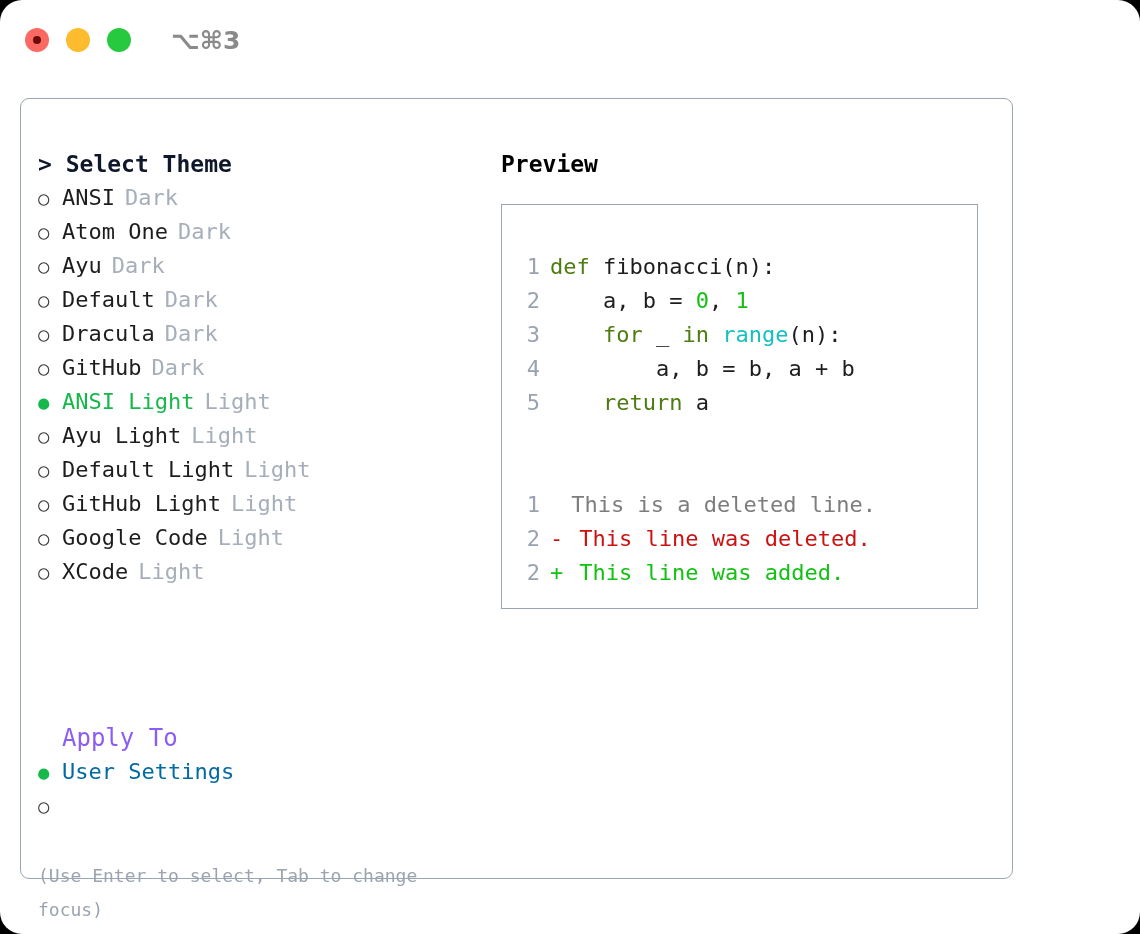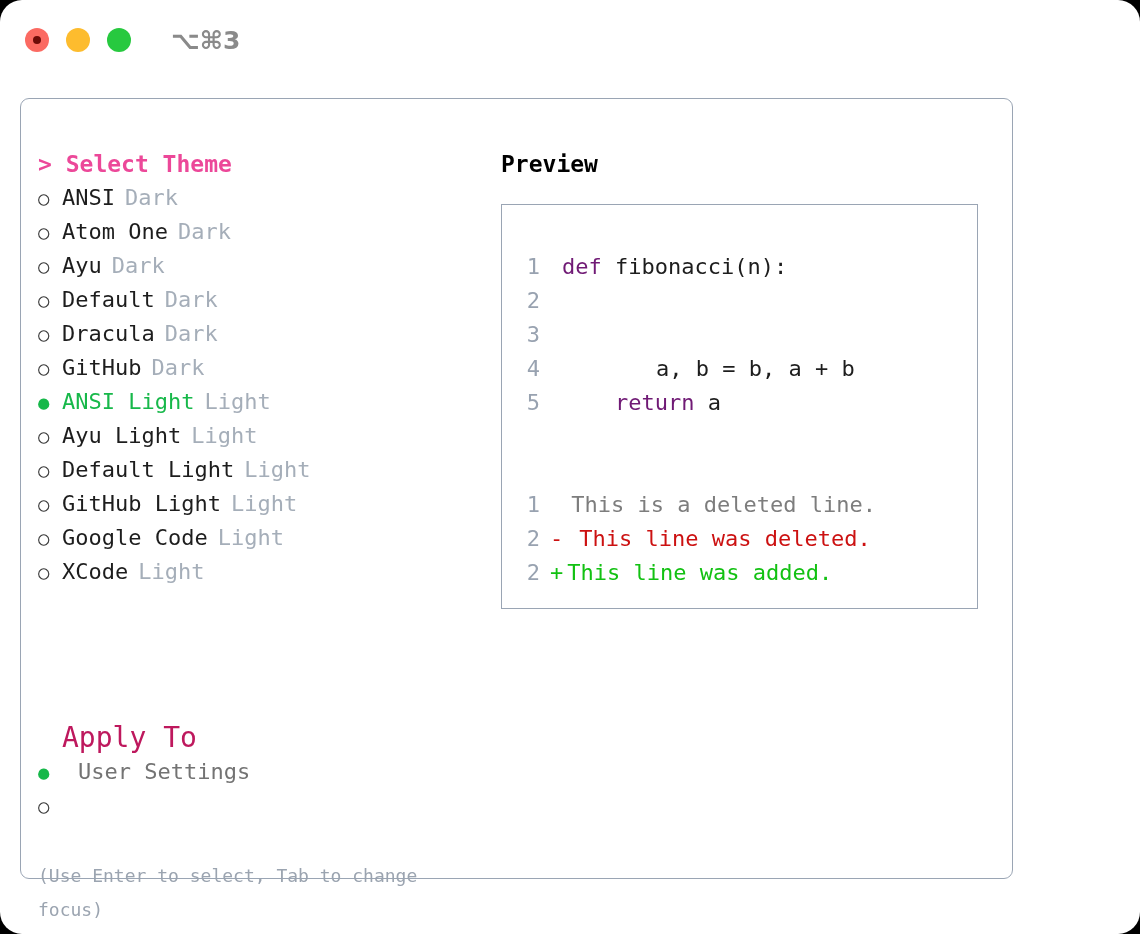--- a/index.html
+++ b/index.html
@@ -93,21 +93,21 @@
   .left-pane {
     position: absolute;
     left: 17px;
     top: 48px;
     width: 430px;
   }
 
   .section-header {
     font-size: 23px;
     font-weight: bold;
-    color: #ec4899;
+    color: #0f172a;
     line-height: 34px;
     white-space: pre;
   }
 
   .theme-list { margin-top: 0; }
 
   .theme-row {
     display: flex;
     align-items: baseline;
     height: 34px;
@@ -131,36 +131,36 @@
   }
 
   
   .apply-block {
     position: absolute;
     left: 17px;
     top: 622px;
     width: 430px;
   }
   .apply-title {
-    font-size: 28px;
-    color: #be185d;
+    font-size: 24px;
+    color: #8b5cf6;
     line-height: 34px;
     padding-left: 24px;
     white-space: pre;
   }
   .apply-row {
     display: flex;
     align-items: baseline;
     height: 34px;
     line-height: 34px;
     font-size: 22px;
     white-space: pre;
   }
   .apply-row .opt-label { color: #1d1d1d; }
-  .apply-row.selected .opt-label { color: #737373; margin-left: 16px; }
+  .apply-row.selected .opt-label { color: #0369a1; }
   .apply-row.selected .bullet { color: #17b84a; }
 
   
   .hint {
     position: absolute;
     left: 17px;
     top: 760px;
     width: 410px;
     font-size: 18px;
     line-height: 34px;
@@ -199,21 +199,21 @@
   }
   .gutter {
     width: 26px;
     flex: 0 0 26px;
     text-align: right;
     color: #98a2b0;
     margin-right: 10px;
   }
   .code-text { color: #1d1d1d; }
 
-  .tok-kw   { color: #701a75; margin-left: 12px; }
+  .tok-kw   { color: #4d7c0f; }
   .tok-fn   { color: #16c0c0; }
   .tok-num  { color: #12c112; }
   .tok-plain{ color: #1d1d1d; }
 
   .blank-line { height: 34px; }
 
   .diff-ctx  { color: #7d7d7d; }
   .diff-del  { color: #cc1111; }
   .diff-add  { color: #12c112; }
 </style>
@@ -334,24 +334,26 @@
 
         <div class="preview-box">
 
           <div class="code-line">
             <span class="gutter">1</span>
             <span class="code-text"><span class="tok-kw">def</span><span class="tok-plain"> fibonacci(n):</span></span>
           </div>
 
           <div class="code-line">
             <span class="gutter">2</span>
+            <span class="code-text"><span class="tok-plain">    a, b = </span><span class="tok-num">0</span><span class="tok-plain">, </span><span class="tok-num">1</span></span>
           </div>
 
           <div class="code-line">
             <span class="gutter">3</span>
+            <span class="code-text"><span class="tok-plain">    </span><span class="tok-kw">for</span><span class="tok-plain"> _ </span><span class="tok-kw">in</span><span class="tok-plain"> </span><span class="tok-fn">range</span><span class="tok-plain">(n):</span></span>
           </div>
 
           <div class="code-line">
             <span class="gutter">4</span>
             <span class="code-text"><span class="tok-plain">        a, b = b, a + b</span></span>
           </div>
 
           <div class="code-line">
             <span class="gutter">5</span>
             <span class="code-text"><span class="tok-plain">    </span><span class="tok-kw">return</span><span class="tok-plain"> a</span></span>
@@ -368,21 +370,21 @@
 
           <div class="code-line">
             <span class="gutter">2</span>
             <span class="diff-del">-</span>
             <span class="diff-del" style="margin-left:16px">This line was deleted.</span>
           </div>
 
           <div class="code-line">
             <span class="gutter">2</span>
             <span class="diff-add">+</span>
-            <span class="diff-add" style="margin-left:4px">This line was added.</span>
+            <span class="diff-add" style="margin-left:16px">This line was added.</span>
           </div>
 
         </div>
       </div>
 
     </div>
   </div>
 </div>
 
 </body></html>

